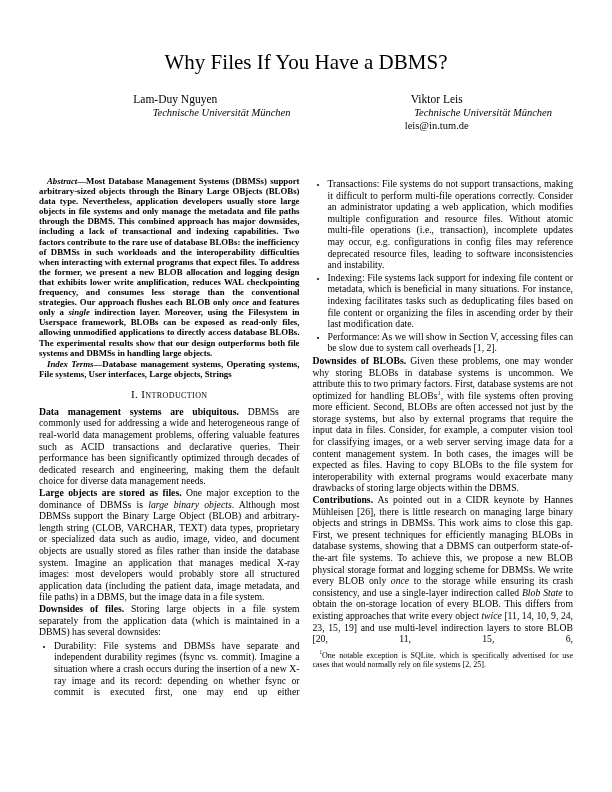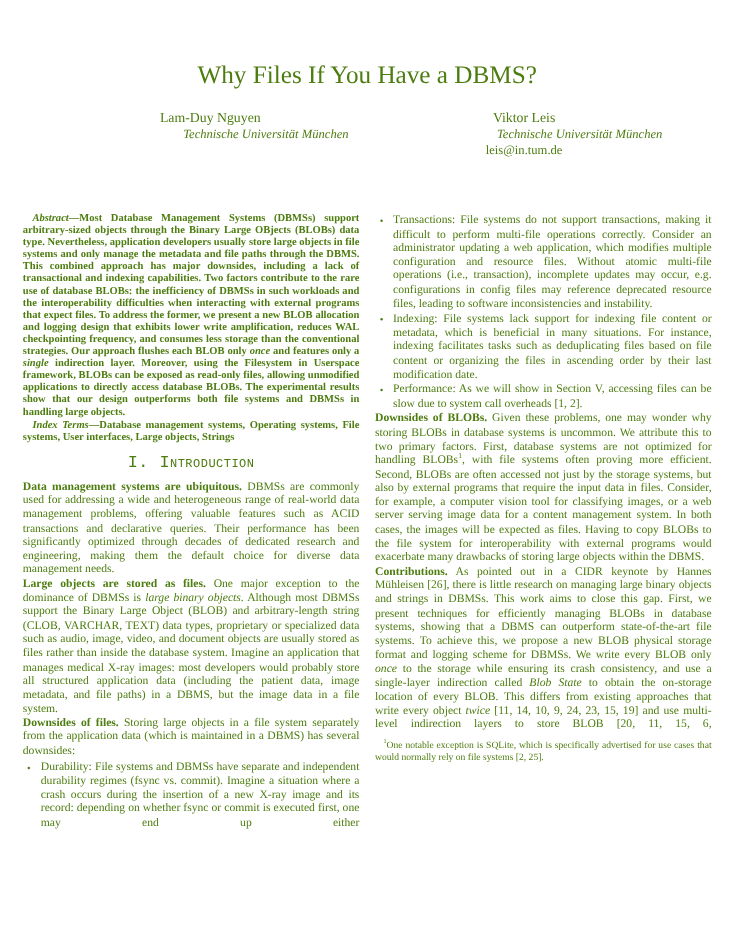--- a/index.html
+++ b/index.html
@@ -3,21 +3,21 @@
 <meta charset="utf-8">
 <style>
   * { box-sizing: border-box; }
   html, body { margin: 0; padding: 0; }
   body { background: #ffffff; }
 
   .page {
     width: 612px;
     height: 792px;
     background: #ffffff;
-    color: #4d7c0f;
+    color: #000000;
     font-family: "Liberation Serif", "DejaVu Serif", serif;
     overflow: hidden;
     margin: 0 auto;
     position: relative;
   }
 
   .title {
     margin: 0;
     padding-top: 50px;
     text-align: center;
@@ -33,46 +33,45 @@
     gap: 31px;
   }
   .author { flex: 1; text-align: center; }
   .author-name  { font-size: 11.5px; line-height: 14px; }
   .author-affil { font-size: 10.5px; line-height: 13px; font-style: italic; text-align: right; }
   .author-email { font-size: 10.5px; line-height: 13px; }
 
   .columns {
     display: flex;
     gap: 13px;
-    padding: 0 19px;
+    padding: 0 39px;
     margin-top: 44px;
     height: 566px;
     overflow: hidden;
     justify-content: space-between;
   }
   .col { flex: 1; min-width: 0; }
 
   .abstract {
     margin: 0;
     font-weight: bold;
     font-size: 8.8px;
     line-height: 10.1px;
     text-align: justify;
     text-indent: 8px;
   }
   .index-terms { margin-top: 1px; }
 
   .section-heading {
     margin: 9px 0 6px;
     text-align: center;
-    font-size: 14px;
+    font-size: 11px;
     font-weight: normal;
     font-variant: small-caps;
     letter-spacing: 0.4px;
-    font-family: Liberation Mono, monospace;
   }
 
   .body-para {
     margin: 0;
     font-size: 9.7px;
     line-height: 11.6px;
     text-align: justify;
   }
 
   .bullets {

